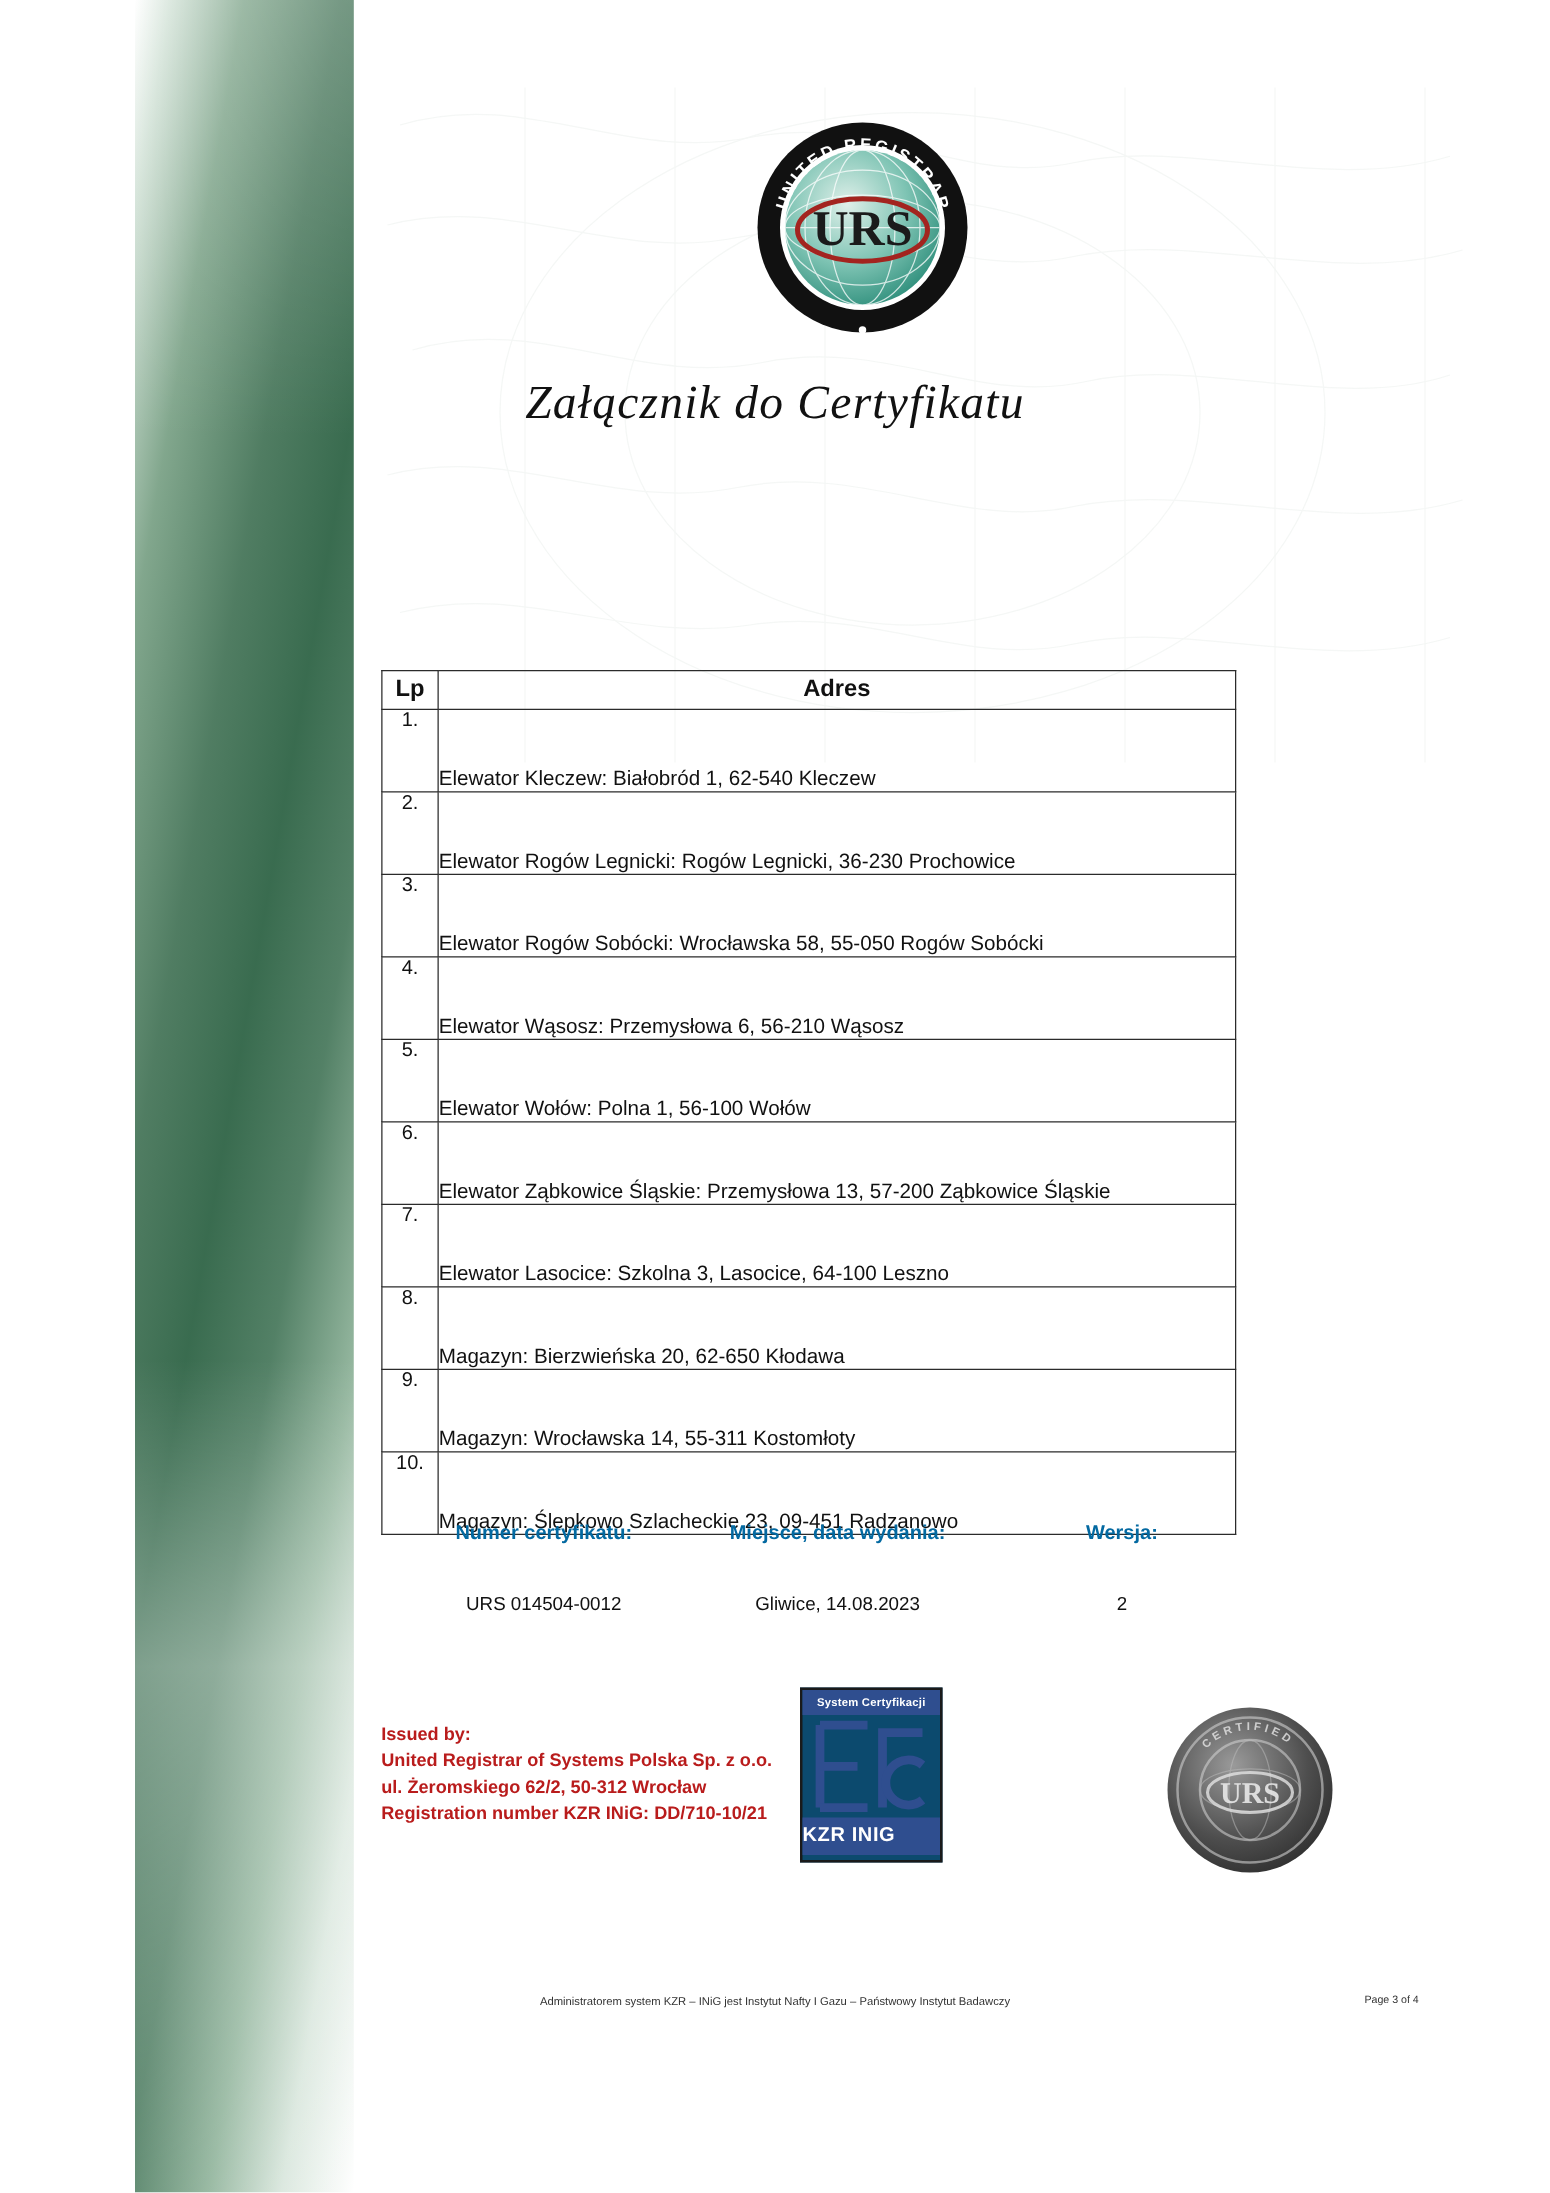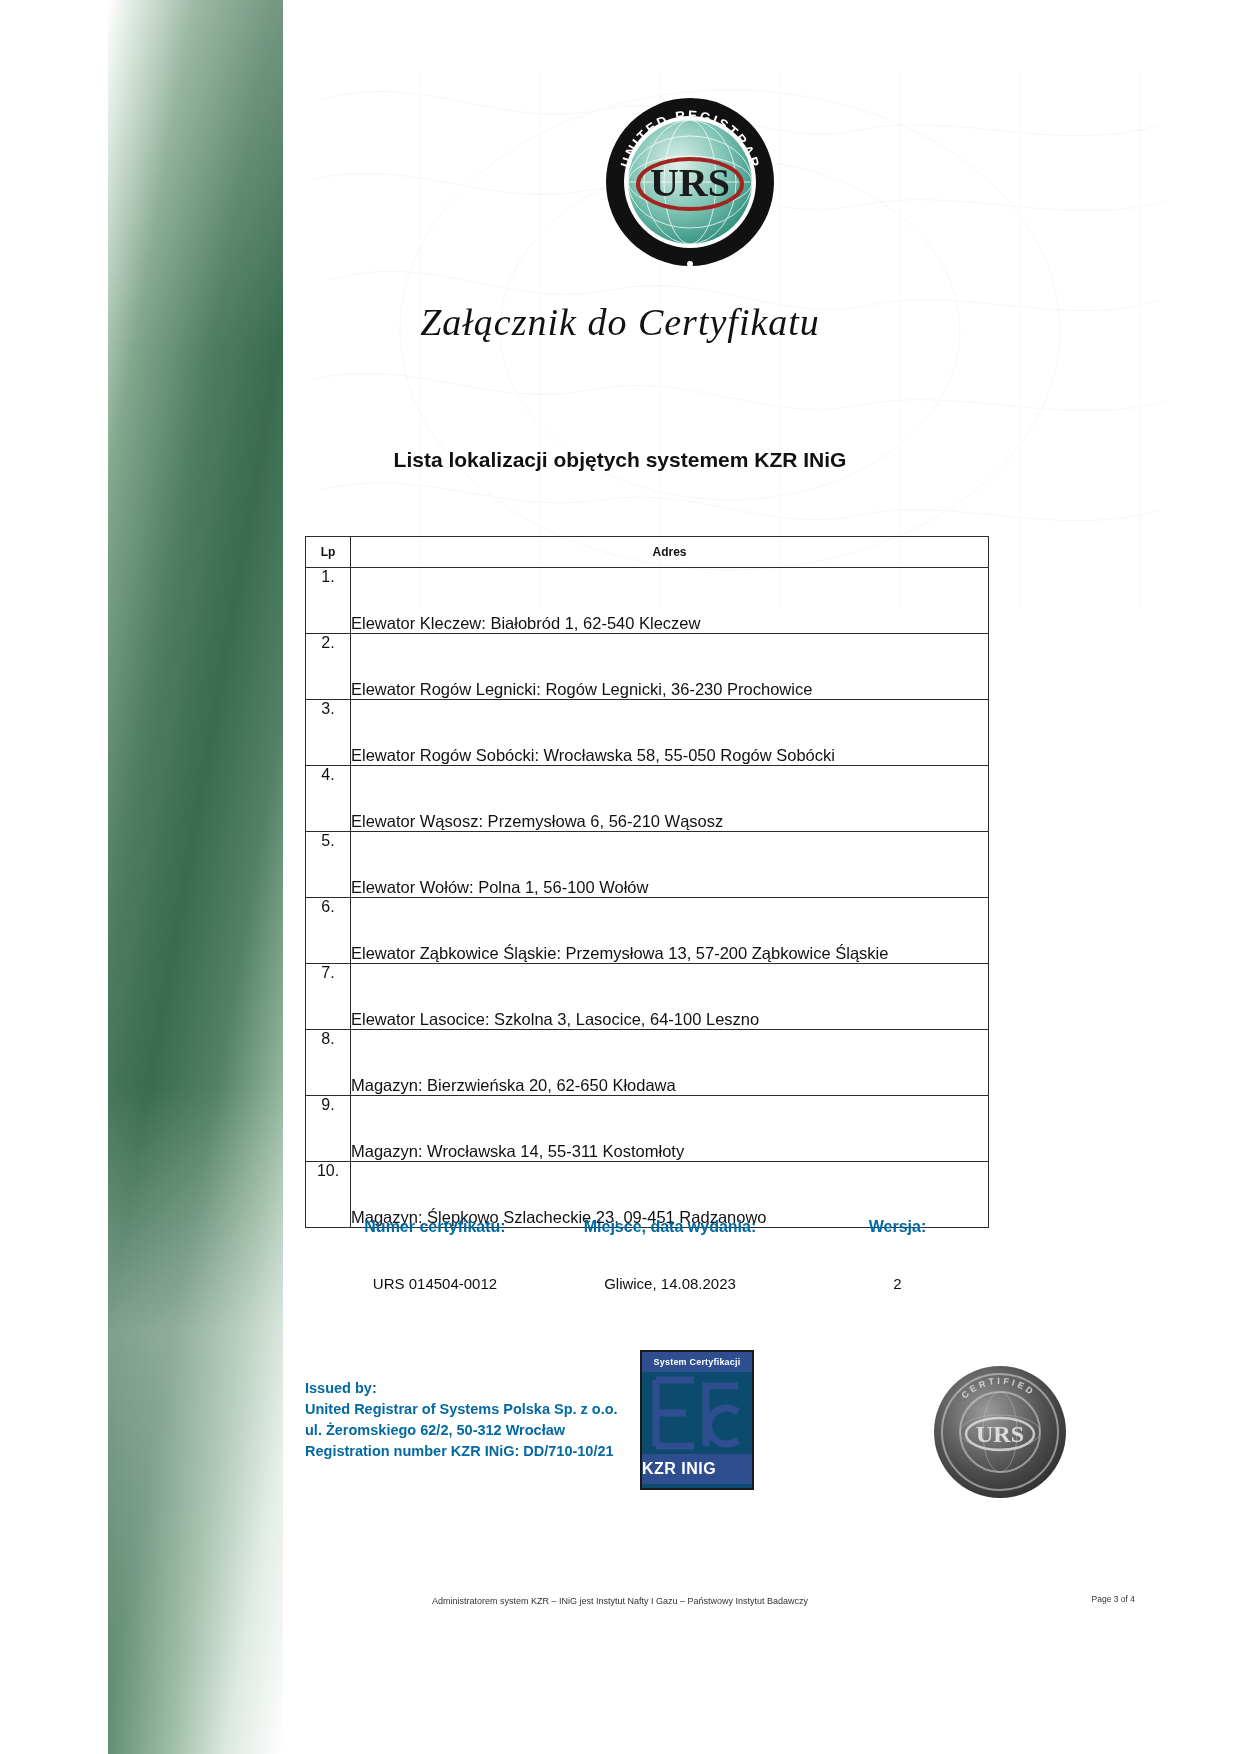--- a/index.html
+++ b/index.html
@@ -105,21 +105,21 @@
     width: 684px;
     border-collapse: collapse;
     table-layout: fixed;
   }
   .tbl td, .tbl th {
     border: 1px solid #2b2b2b;
     padding: 0;
   }
   .tbl thead th {
     height: 30px;
-    font-size: 12px;
+    font-size: 19px;
     font-weight: bold;
     text-align: center;
     color: #111;
   }
   .col-lp { width: 45px; }
   .cell-lp {
     font-size: 16px;
     text-align: center;
     vertical-align: top;
     padding-top: 7px;
@@ -198,21 +198,21 @@
   }
 
   
   .issued {
     position: absolute;
     left: 305px;
     top: 1378px;
     font-size: 14.5px;
     font-weight: bold;
     line-height: 21px;
-    color: #0369a1;
+    color: #b91c1c;
   }
 
   
   .seal {
     position: absolute;
     left: 930px;
     top: 1362px;
     width: 140px;
     height: 140px;
   }
@@ -280,21 +280,20 @@
       <ellipse cx="86" cy="88" rx="52" ry="25" fill="none" stroke="#a3241f" stroke-width="4"></ellipse>
       <text x="86" y="100" text-anchor="middle" font-family="Liberation Serif, serif" font-size="40" font-weight="bold" fill="#1b1b1b">URS</text>
       <text font-family="Liberation Sans, sans-serif" font-size="13.5" font-weight="bold" fill="#ffffff" letter-spacing="2.2">
         <textPath href="#ringTop" startOffset="7%">UNITED REGISTRAR OF SYSTEMS</textPath>
       </text>
       <circle cx="86" cy="168" r="3" fill="#ffffff"></circle>
     </svg>
   </div>
 
   <div class="doc-title">Załącznik do Certyfikatu</div>
-  <div class="subtitle">Lista lokalizacji objętych systemem KZR INiG</div>
 
   <table class="tbl">
     <colgroup>
         <col class="col-lp">
         <col>
       </colgroup>
     <thead>
       <tr>
         <th>Lp</th>
         <th>Adres</th>

